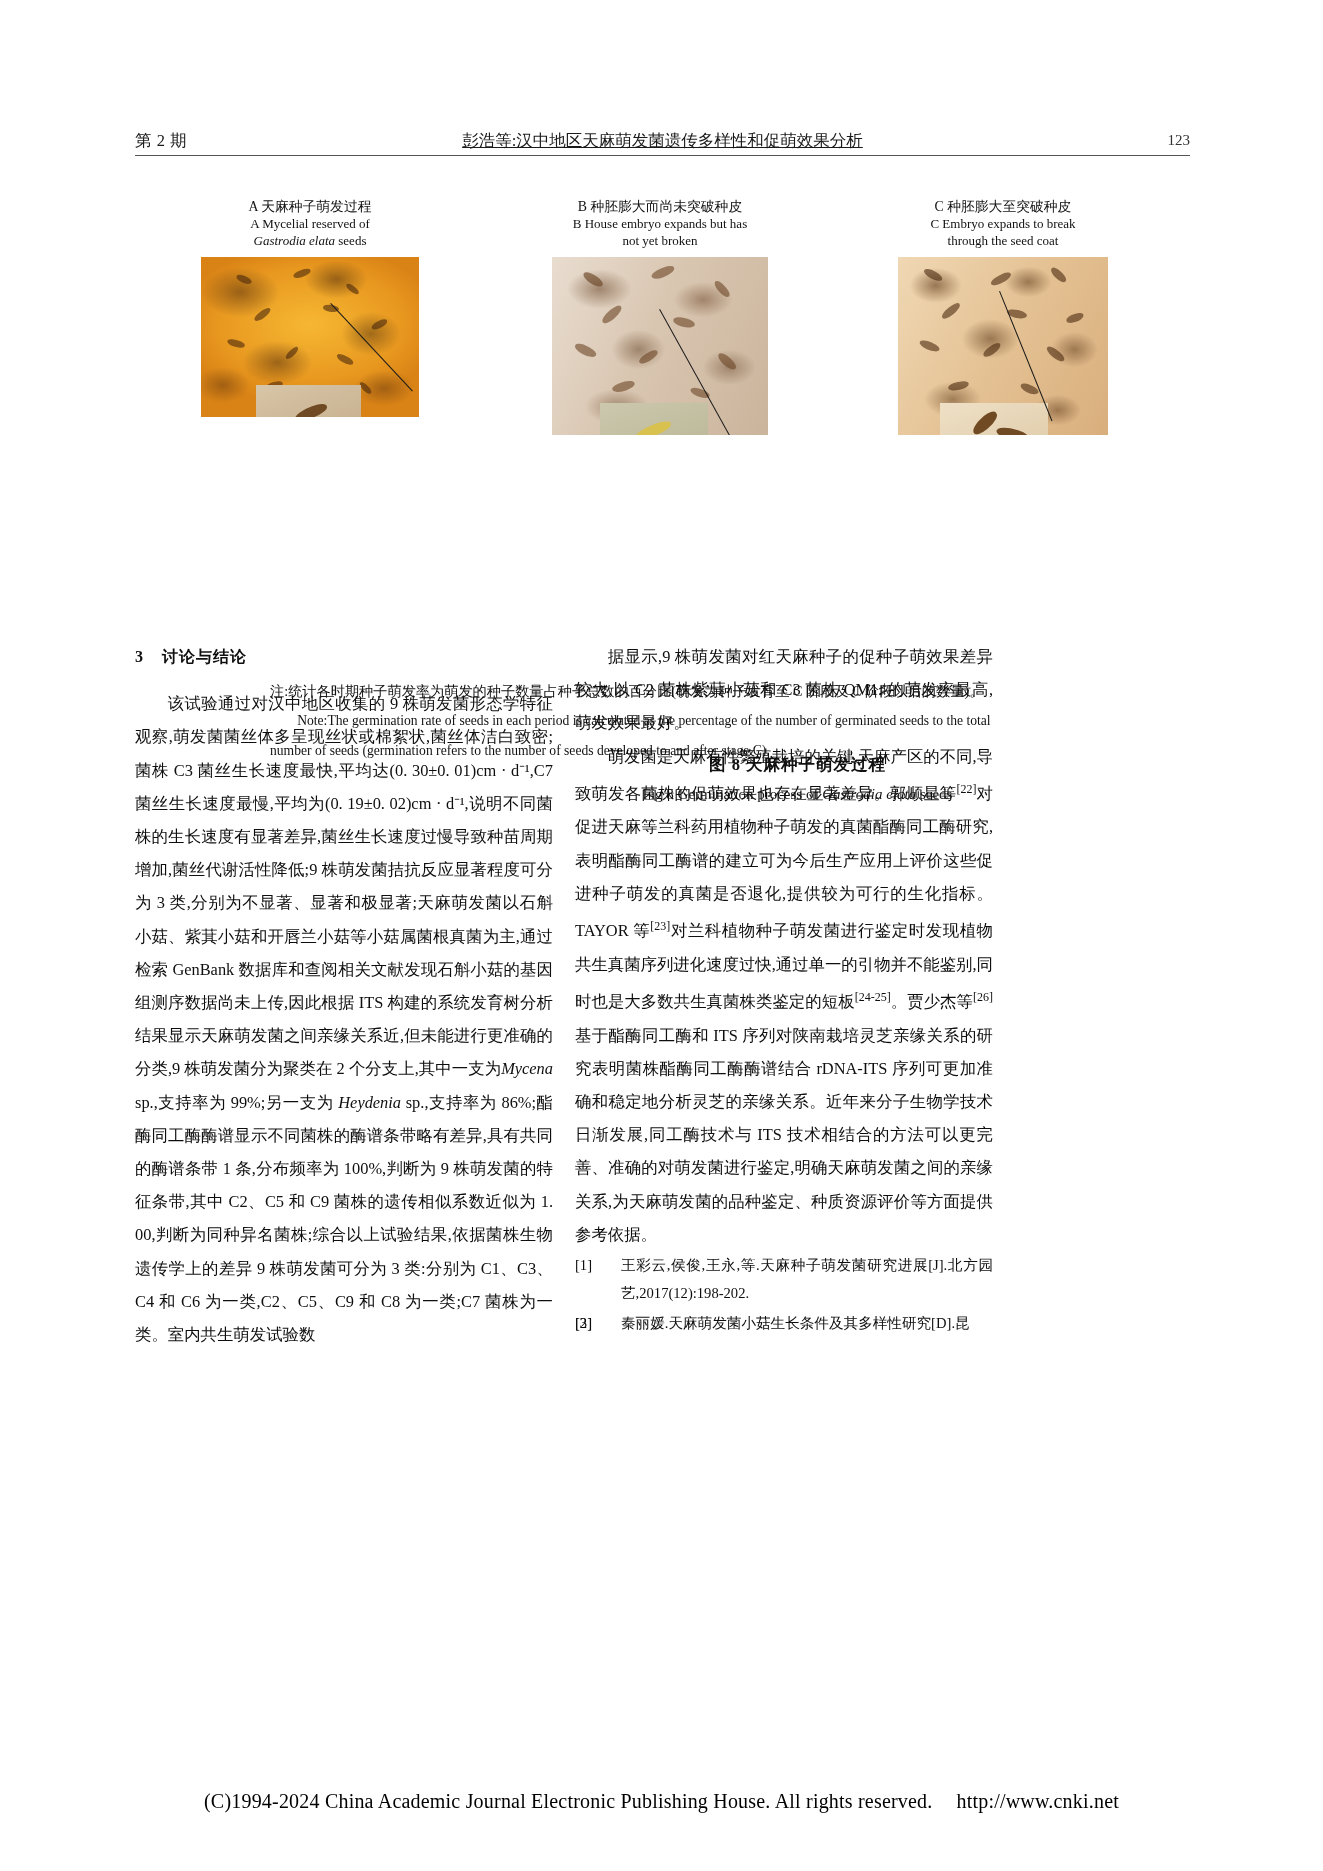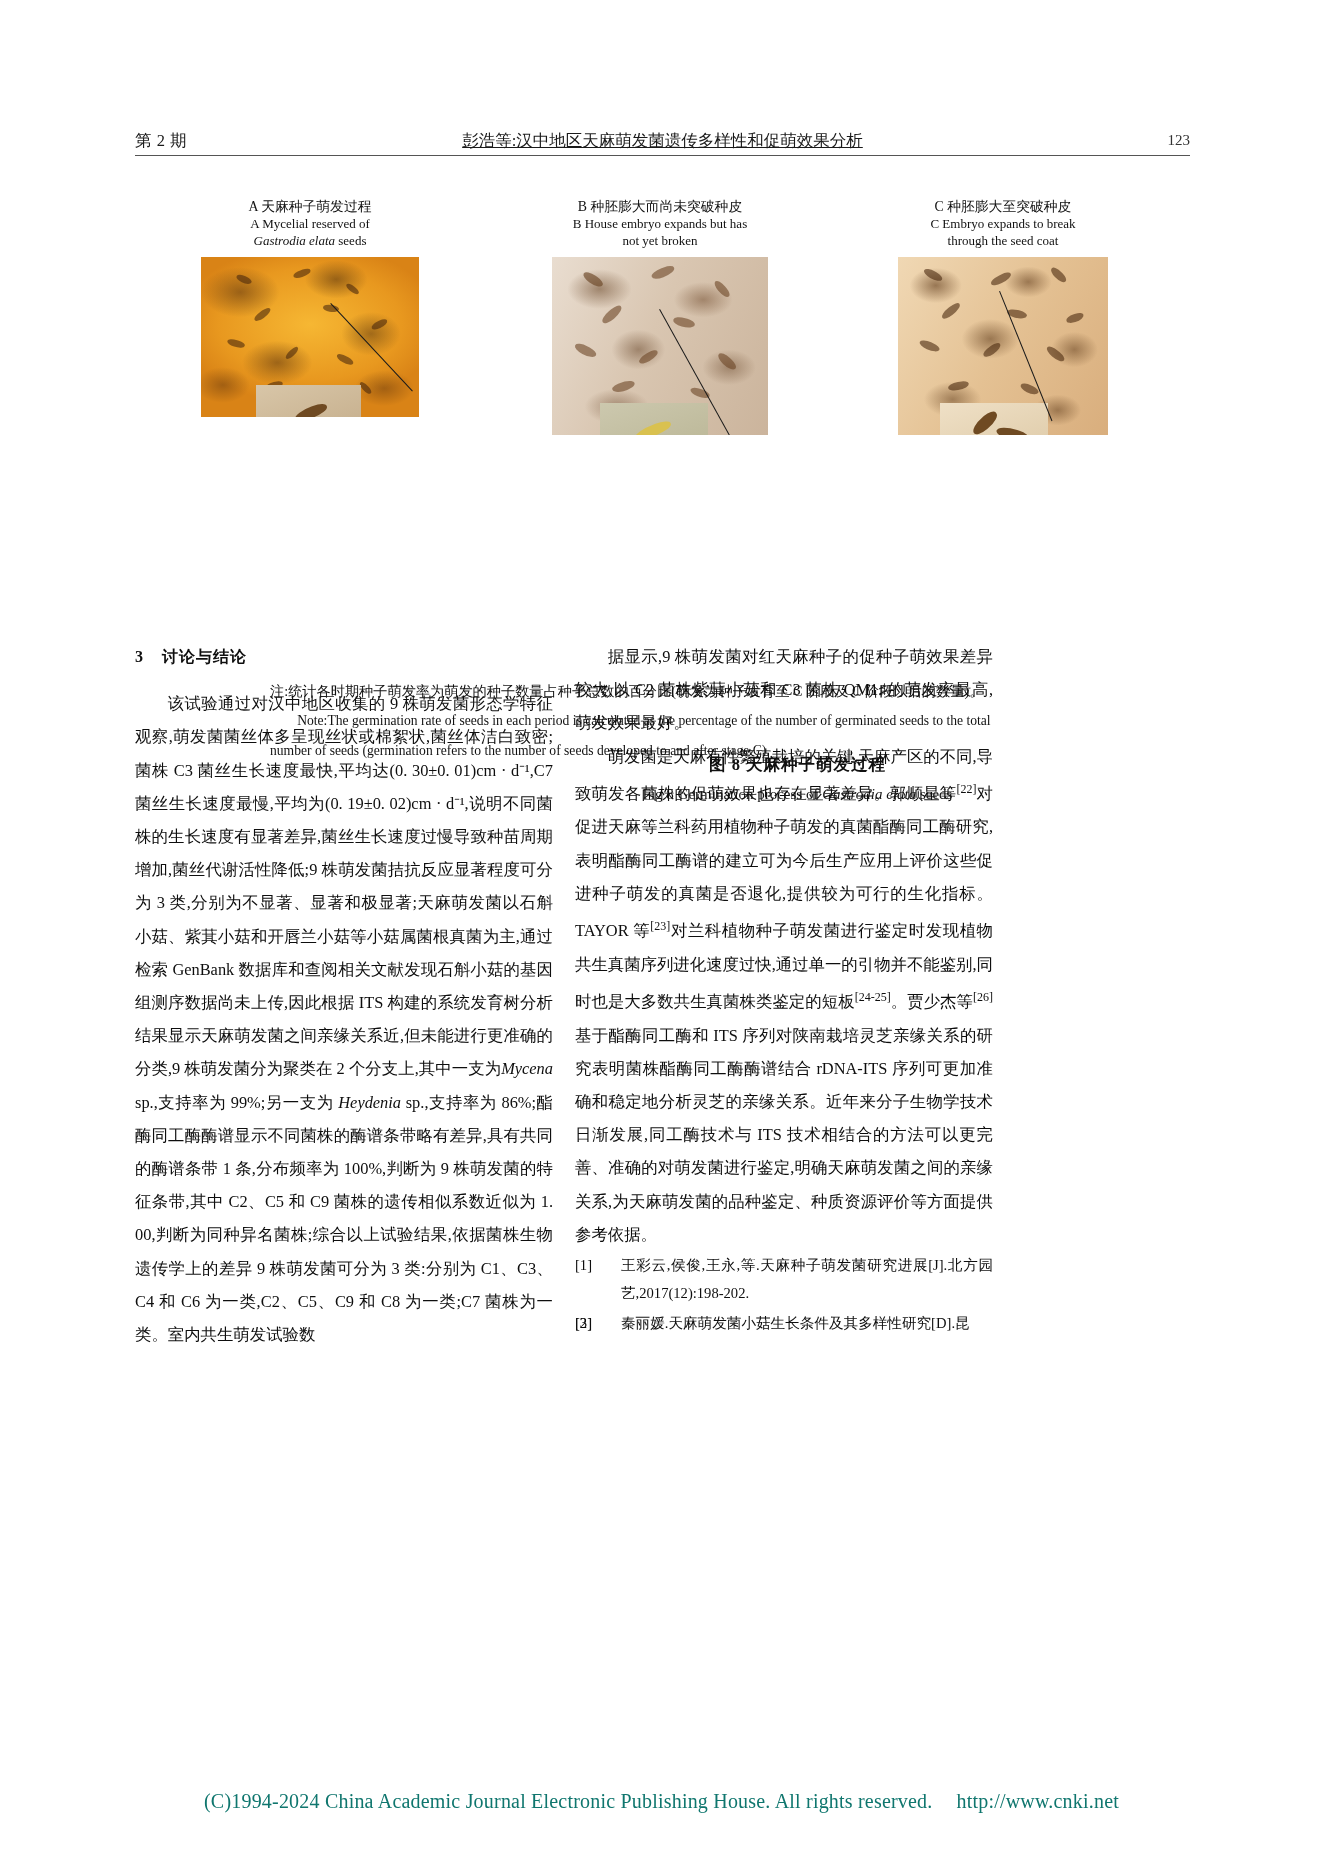--- a/index.html
+++ b/index.html
@@ -158,21 +158,21 @@
     text-align:justify;
   }
   ul.refs li .tag { position:absolute; left:0; top:0; }
 
   
   .footer {
     position:absolute;
     left:0; right:0; top:1790px;
     text-align:center;
     font-size:20px;
-    color:#0f766e;
+    color:#000000;
     letter-spacing:0.2px;
   }
   .footer .url { margin-left:24px; }
 </style>
 </head>
 <body>
 
 <div class="page">
 
   <div class="runhead">

